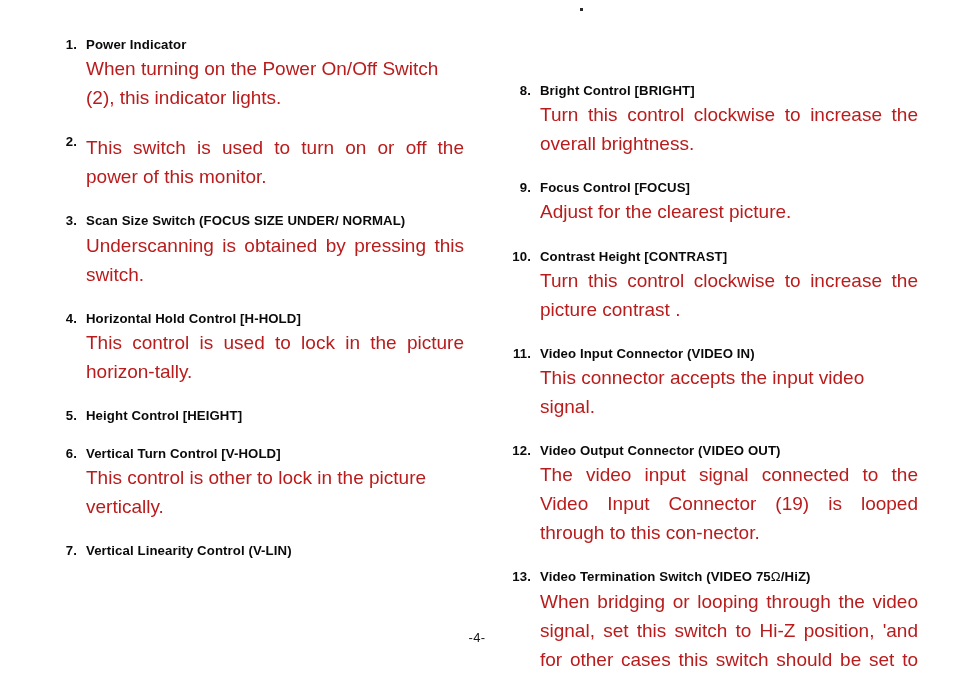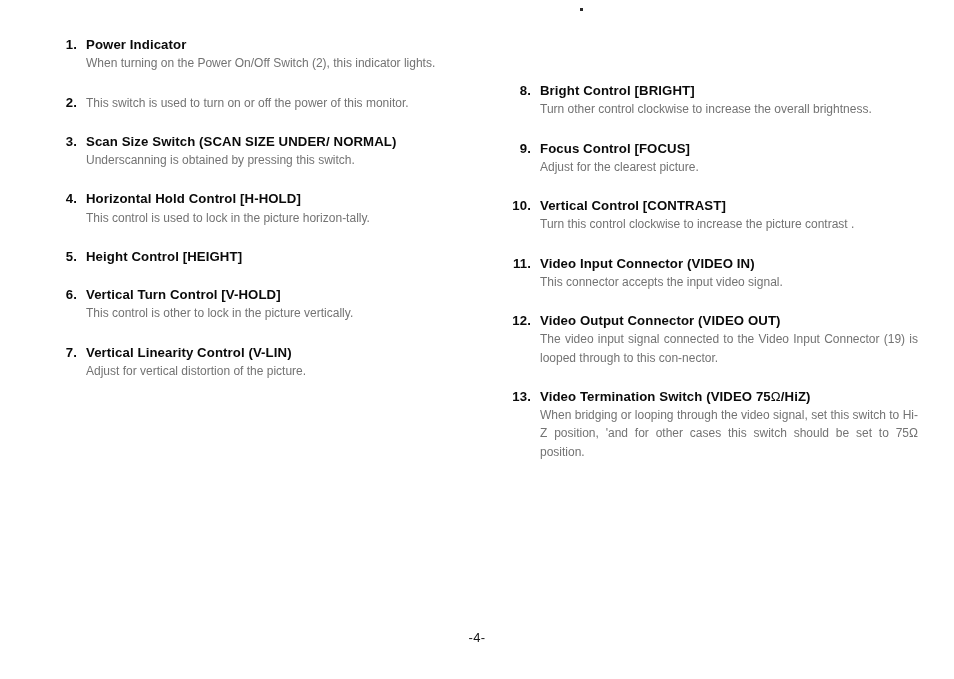--- a/index.html
+++ b/index.html
@@ -69,24 +69,24 @@
     top: 0;
     width: 25px;
     text-align: right;
     font-size: 13.2px;
     font-weight: bold;
     color: #0a0a0a;
   }
   .entry-body {
     padding-left: 34px;
     margin-top: 1px;
-    font-size: 12px;
+    font-size: 19px;
     font-weight: normal;
     line-height: 1.53;
-    color: #737373;
+    color: #b91c1c;
     text-align: justify;
     -webkit-hyphens: manual;
     hyphens: manual;
   }
   .entry-body.ragged {
     text-align: left;
   }
 
   .omega {
     font-weight: normal;
@@ -123,21 +123,21 @@
     <div class="entry">
       <div class="entry-head">
         <span class="entry-num">2.</span>
       </div>
       <div class="entry-body">This switch is used to turn on or off the power of this monitor.</div>
     </div>
 
     <div class="entry">
       <div class="entry-head">
         <span class="entry-num">3.</span>
-        <span>Scan Size Switch (SCAN SIZE UNDER/ NORMAL)</span>
+        <span>Scan Size Switch (FOCUS SIZE UNDER/ NORMAL)</span>
       </div>
       <div class="entry-body">Underscanning is obtained by pressing this switch.</div>
     </div>
 
     <div class="entry">
       <div class="entry-head">
         <span class="entry-num">4.</span>
         <span>Horizontal Hold Control [H-HOLD]</span>
       </div>
       <div class="entry-body">This control is used to lock in the picture horizon-tally.</div>
@@ -156,47 +156,46 @@
         <span>Vertical Turn Control [V-HOLD]</span>
       </div>
       <div class="entry-body ragged">This control is other to lock in the picture vertically.</div>
     </div>
 
     <div class="entry">
       <div class="entry-head">
         <span class="entry-num">7.</span>
         <span>Vertical Linearity Control (V-LIN)</span>
       </div>
-      <div class="entry-body ragged">Adjust for vertical distortion of the picture.</div>
     </div>
 
   </div>
 
   <div class="column column-right">
 
     <div class="entry">
       <div class="entry-head">
         <span class="entry-num">8.</span>
         <span>Bright Control [BRIGHT]</span>
       </div>
-      <div class="entry-body">Turn other control clockwise to increase the overall brightness.</div>
+      <div class="entry-body">Turn this control clockwise to increase the overall brightness.</div>
     </div>
 
     <div class="entry">
       <div class="entry-head">
         <span class="entry-num">9.</span>
         <span>Focus Control [FOCUS]</span>
       </div>
       <div class="entry-body ragged">Adjust for the clearest picture.</div>
     </div>
 
     <div class="entry">
       <div class="entry-head">
         <span class="entry-num">10.</span>
-        <span>Vertical Control [CONTRAST]</span>
+        <span>Contrast Height [CONTRAST]</span>
       </div>
       <div class="entry-body">Turn this control clockwise to increase the picture contrast .</div>
     </div>
 
     <div class="entry">
       <div class="entry-head">
         <span class="entry-num">11.</span>
         <span>Video Input Connector (VIDEO IN)</span>
       </div>
       <div class="entry-body ragged">This connector accepts the input video signal.</div>

